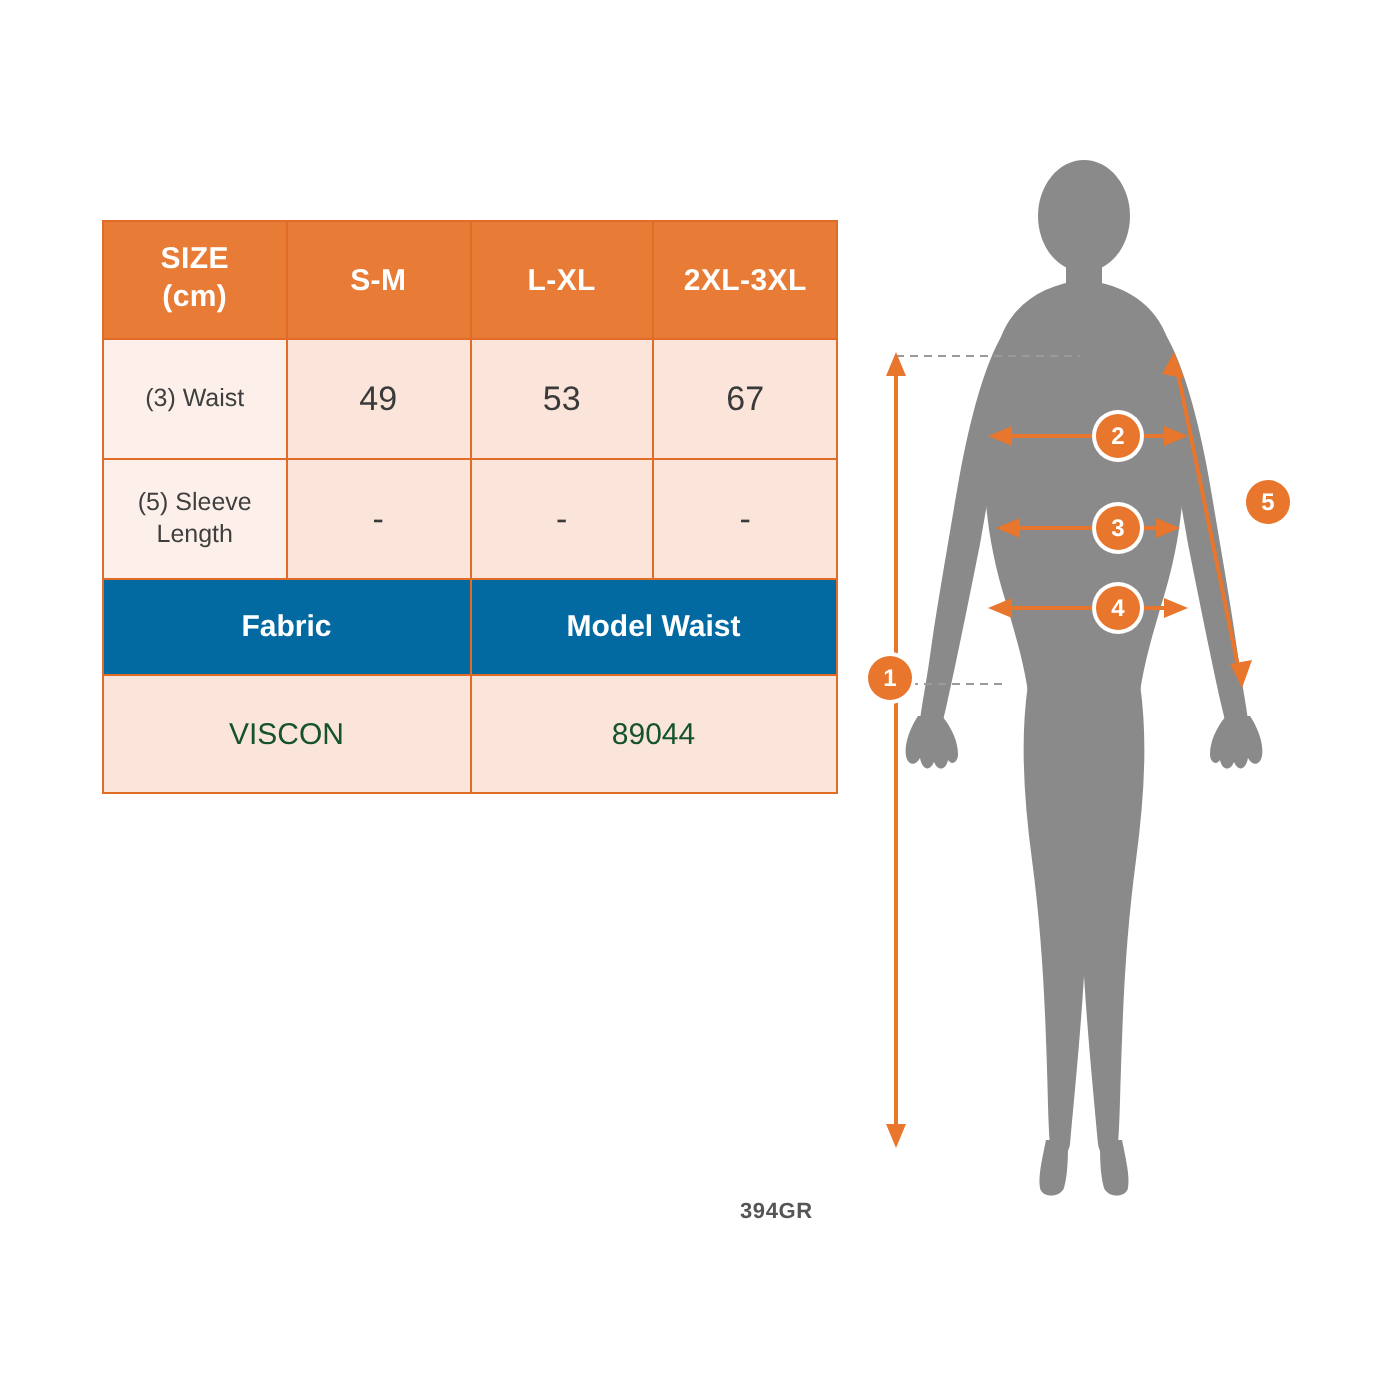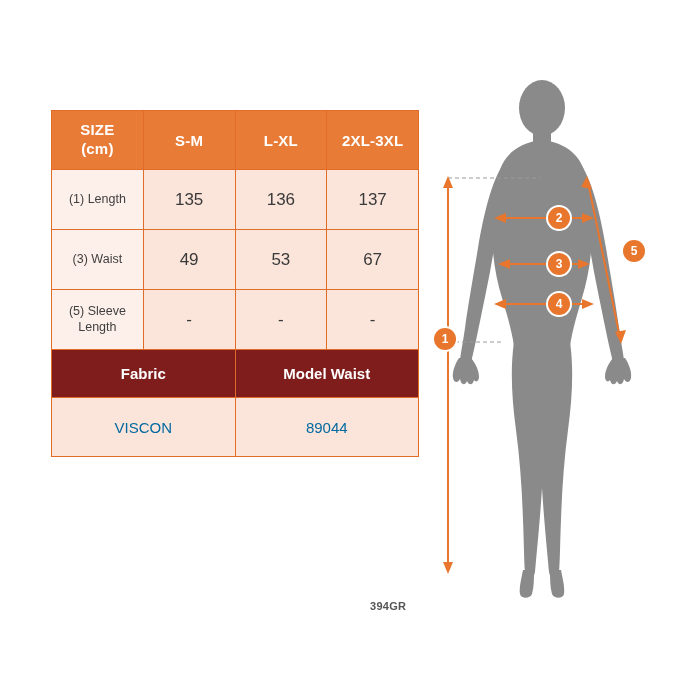--- a/index.html
+++ b/index.html
@@ -62,31 +62,31 @@
     color: #3f3f3f;
     text-align: left;
     padding-left: 14px;
     line-height: 1.25;
   }
   .body-row .val {
     font-size: 17px;
     color: #3a3a3a;
   }
   .sub-head td {
-    background: #7f1d1d;
+    background: #0369a1;
     color: #ffffff;
     font-weight: bold;
     font-size: 15px;
     height: 47px;
   }
   .sub-body td {
     background: #fbe5da;
     height: 58px;
     font-size: 15px;
-    color: #0369a1;
+    color: #14532d;
     margin-left: 20px;
   }
 
   .code-note {
     position: absolute;
     left: 370px;
     top: 600px;
     font-size: 11px;
     color: #555;
     letter-spacing: .3px;
@@ -131,26 +131,20 @@
       <tr class="head-row">
         <td class="corner">
           <div>SIZE</div>
           <div>(cm)</div>
         </td>
         <td>S-M</td>
         <td>L-XL</td>
         <td>2XL-3XL</td>
       </tr>
 
-      <tr class="body-row">
-        <td class="rowlabel">(1) Length</td>
-        <td class="val">135</td>
-        <td class="val">136</td>
-        <td class="val">137</td>
-      </tr>
 
 
       <tr class="body-row">
         <td class="rowlabel">(3) Waist</td>
         <td class="val">49</td>
         <td class="val">53</td>
         <td class="val">67</td>
       </tr>
 
 

